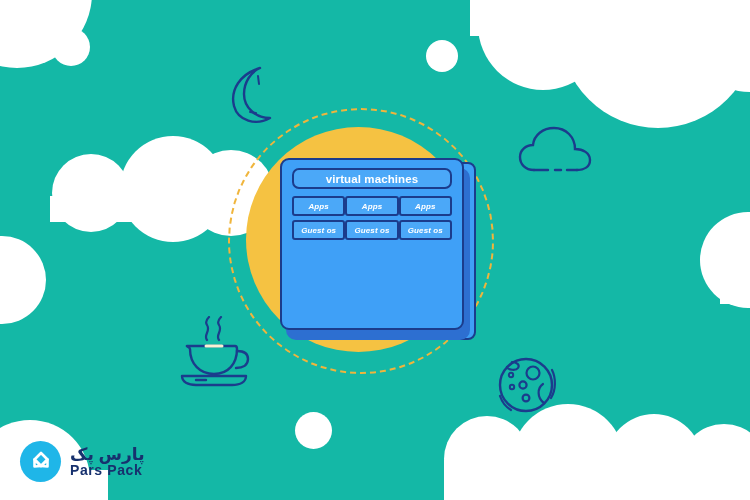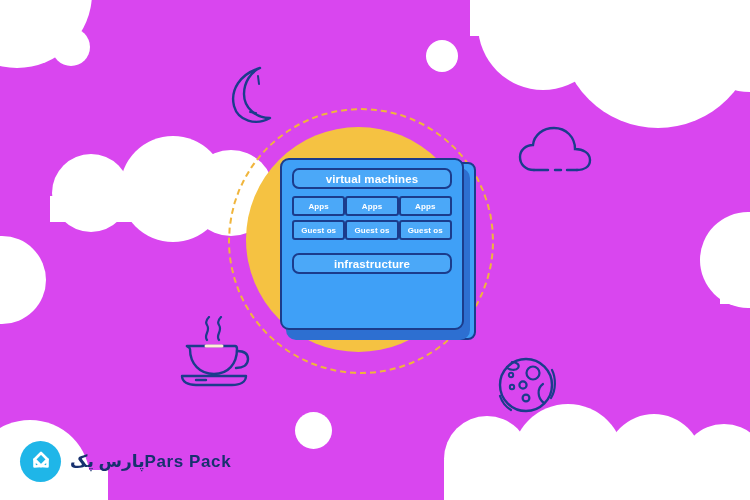--- a/index.html
+++ b/index.html
@@ -1,21 +1,21 @@
 <!DOCTYPE html>
 <html><head>
 <meta charset="utf-8">
 <style>
   html,body{margin:0;padding:0;}
   body{
     width:750px;height:500px;overflow:hidden;
     font-family:"Liberation Sans","DejaVu Sans",sans-serif;
     background:#FCEFD3;
   }
-  #stage{position:relative;width:750px;height:500px;background:#d946ef;overflow:hidden;}
+  #stage{position:relative;width:750px;height:500px;background:#14b8a6;overflow:hidden;}
   .cdisc{position:absolute;background:#FFFFFF;border-radius:50%;}
   .cbase{position:absolute;background:#FFFFFF;}
 
   .dot{position:absolute;background:#FFFFFF;border-radius:50%;}
 
   
   #yellow-circle{
     position:absolute;left:246px;top:127px;width:225px;height:225px;
     border-radius:50%;background:#F5C242;
   }
@@ -39,36 +39,36 @@
     background:#3FA0F7;border:2px solid #1B3C8C;border-radius:9px;
     box-sizing:border-box;padding:8px 10px;display:flex;flex-direction:column;
   }
 
   .chip{
     background:#4BA8F8;border:2px solid #1B3C8C;box-sizing:border-box;
     color:#FFFFFF;display:flex;align-items:center;justify-content:center;
     font-weight:700;letter-spacing:.1px;text-align:center;
   }
   .chip-wide{height:21px;border-radius:7px;font-size:11.5px;width:100%;}
-  .row{display:flex;width:100%;}
+  .row{display:flex;width:100%;font-style:italic;}
   .chip-sm{flex:1;height:20px;border-radius:3px;font-size:8px;}
   .sp4{height:4px;}
   .sp7{height:7px;}
   .sp3{height:3px;}
 
   
   .lineart{position:absolute;}
 
   
   #logo{position:absolute;left:20px;top:441px;display:flex;align-items:center;gap:9px;}
   #logo-mark{width:41px;height:41px;border-radius:50%;background:#1FB6E8;
     display:flex;align-items:center;justify-content:center;}
-  #logo-text{display:flex;flex-direction:row;line-height:1;}
+  #logo-text{display:flex;flex-direction:column;line-height:1;}
   #logo-fa{font-size:17px;color:#17316E;font-weight:700;direction:rtl;letter-spacing:.5px;}
-  #logo-en{font-size:17px;color:#17316E;font-weight:700;letter-spacing:.6px;margin-top:0;}
+  #logo-en{font-size:14px;color:#17316E;font-weight:700;letter-spacing:.6px;margin-top:0;}
 </style>
 </head>
 <body>
 
 <div id="stage">
 
   <div>
     <div class="cdisc" style="left:560px;top:-68px;width:196px;height:196px;"></div>
     <div class="cdisc" style="left:478px;top:-40px;width:130px;height:130px;"></div>
     <div class="cdisc" style="left:690px;top:-28px;width:120px;height:120px;"></div>
@@ -192,23 +192,20 @@
       </div>
 
       <div class="sp7"></div>
 
 
       <div class="sp3"></div>
 
 
       <div class="sp3"></div>
 
-      <div class="chip chip-wide">
-        <span>infrastructure</span>
-      </div>
 
     </div>
   </div>
 
   <div id="logo">
     <div id="logo-mark">
       <svg width="26" height="22" viewBox="0 0 26 22">
         <path d="M13 2 L19.5 8.5 L13 15 L6.5 8.5 Z" fill="none" stroke="#FFFFFF" stroke-width="2.6" stroke-linejoin="round"></path>
         <path d="M6.5 8.5 L6.5 15.5 L13 15 Z" fill="none" stroke="#FFFFFF" stroke-width="2.6" stroke-linejoin="round"></path>
         <path d="M19.5 8.5 L19.5 15.5 L13 15 Z" fill="none" stroke="#FFFFFF" stroke-width="2.6" stroke-linejoin="round"></path>

